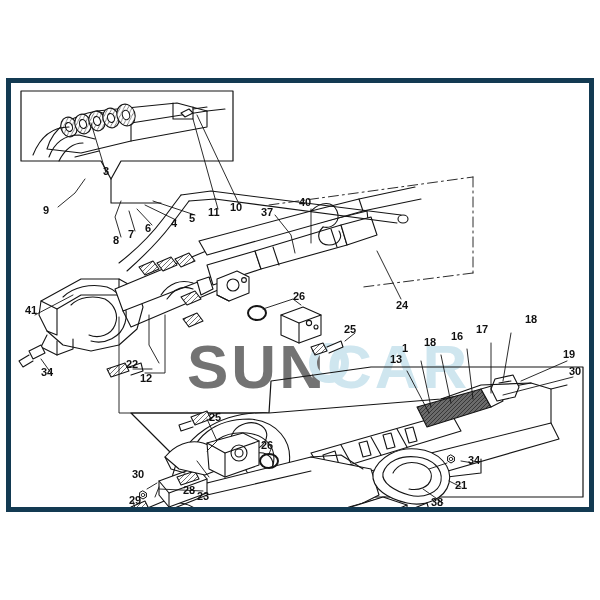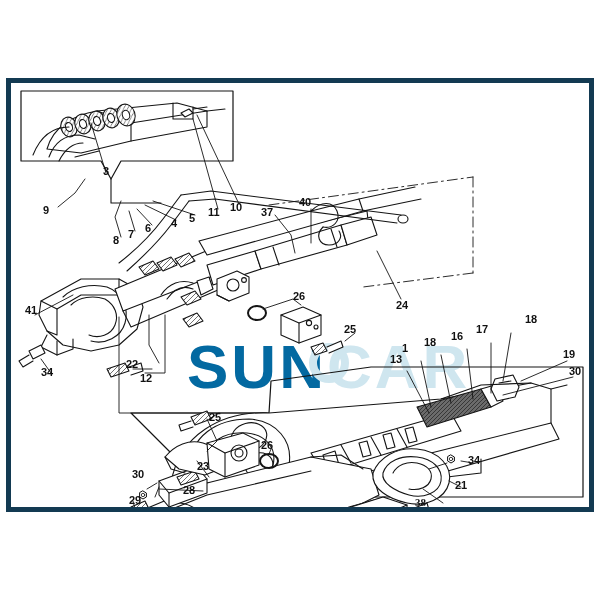--- a/index.html
+++ b/index.html
@@ -42,21 +42,21 @@
     left: 176px;
     top: 248px;
     font-size: 62px;
     font-weight: bold;
     letter-spacing: 3px;
     font-family: "Liberation Sans", sans-serif;
     pointer-events: none;
     user-select: none;
     white-space: nowrap;
   }
-  .wm .a { color: #0369a1; }
+  .wm .a { color: #737373; }
   .wm .b { color: #cfe6ef; }
   .wm .ring {
     position: absolute;
     left: 122px;
     top: 12px;
     width: 40px;
     height: 40px;
     border: 8px solid #cfe6ef;
     border-radius: 50%;
     box-sizing: border-box;
@@ -388,25 +388,25 @@
       <div class="lbl" style="left:385px; top:210px;margin-top:7px;">24</div>
       <div class="lbl" style="left:379px; top:271px;">13</div>
       <div class="lbl" style="left:391px; top:260px;">1</div>
       <div class="lbl" style="left:413px; top:254px;">18</div>
       <div class="lbl" style="left:440px; top:248px;">16</div>
       <div class="lbl" style="left:465px; top:241px;">17</div>
       <div class="lbl" style="left:514px; top:231px;">18</div>
       <div class="lbl" style="left:552px; top:266px;">19</div>
       <div class="lbl" style="left:558px; top:283px;">30</div>
       <div class="lbl" style="left:198px; top:329px;">25</div>
-      <div class="lbl" style="left:186px; top:378px;">23</div>
+      <div class="lbl" style="left:186px; top:408px;">23</div>
       <div class="lbl" style="left:250px; top:357px;">26</div>
       <div class="lbl" style="left:172px; top:402px;">28</div>
       <div class="lbl" style="left:121px; top:386px;">30</div>
       <div class="lbl" style="left:118px; top:412px;">29</div>
 
       <div class="lbl" style="left:457px; top:372px;">34</div>
       <div class="lbl" style="left:444px; top:397px;">21</div>
-      <div class="lbl" style="left:404px; top:414px;font-family:Liberation Serif, serif;">38</div>
+      <div class="lbl" style="left:420px; top:414px;">38</div>
 
     </div>
   </div>
 </div>
 
 </body></html>

